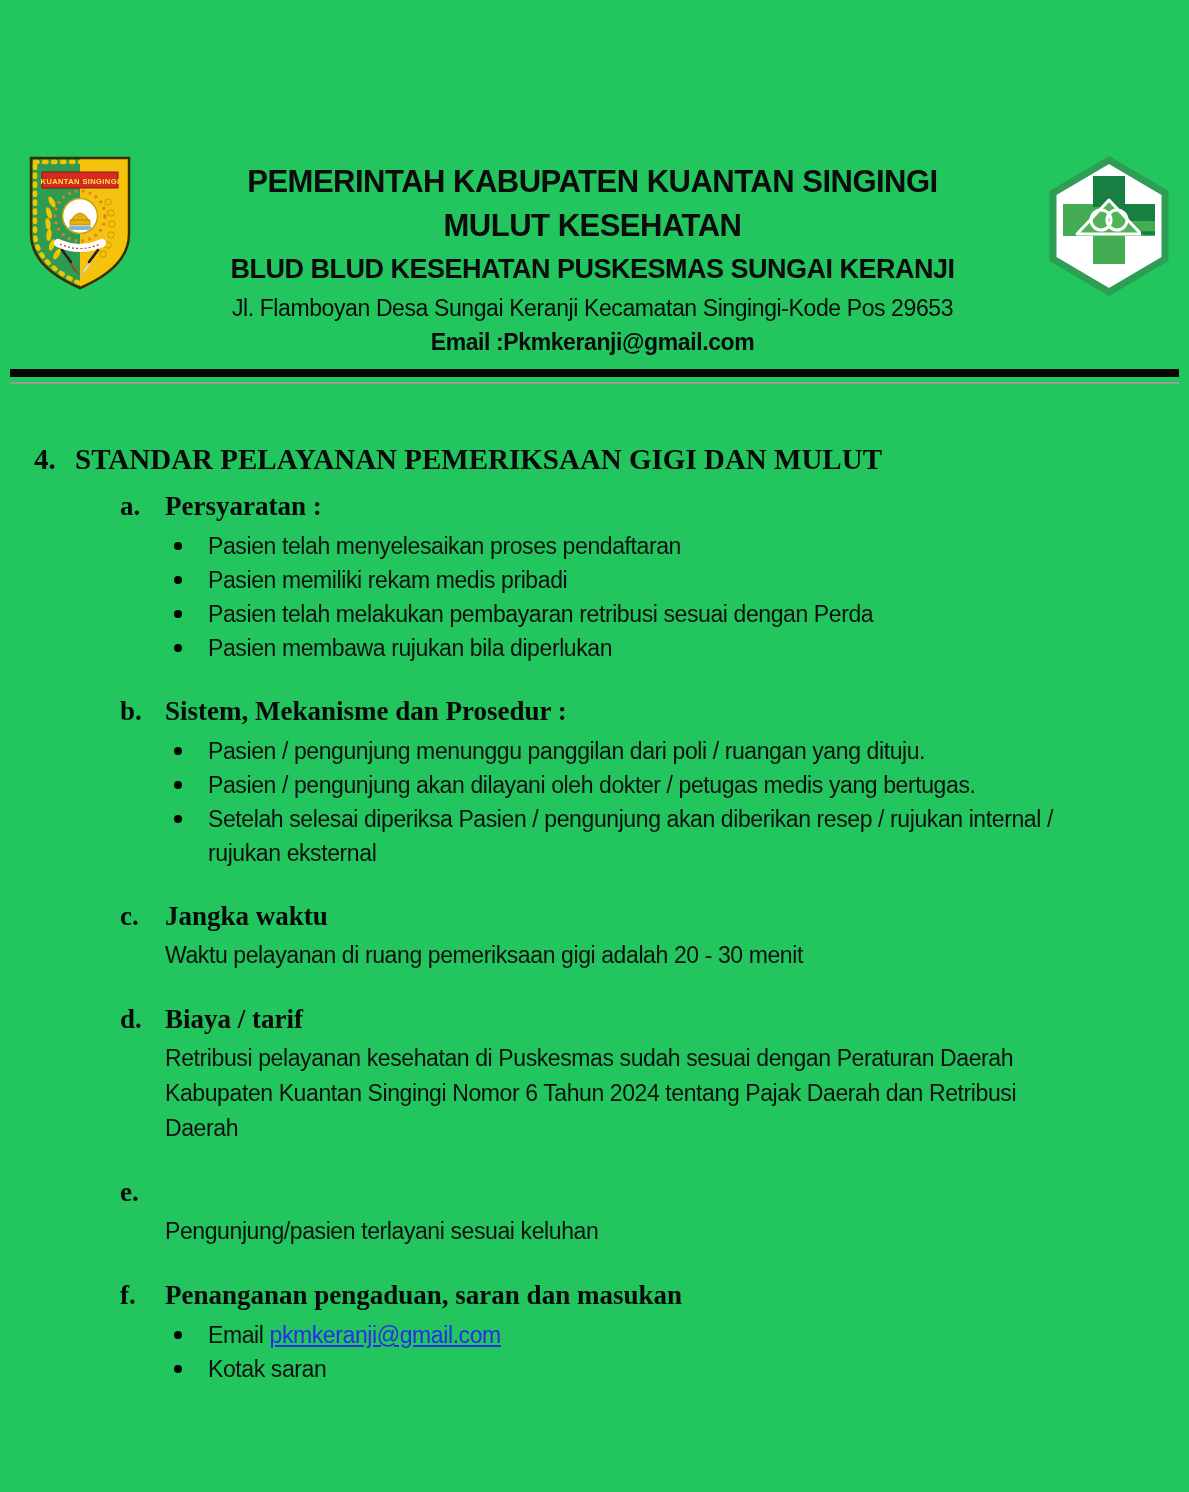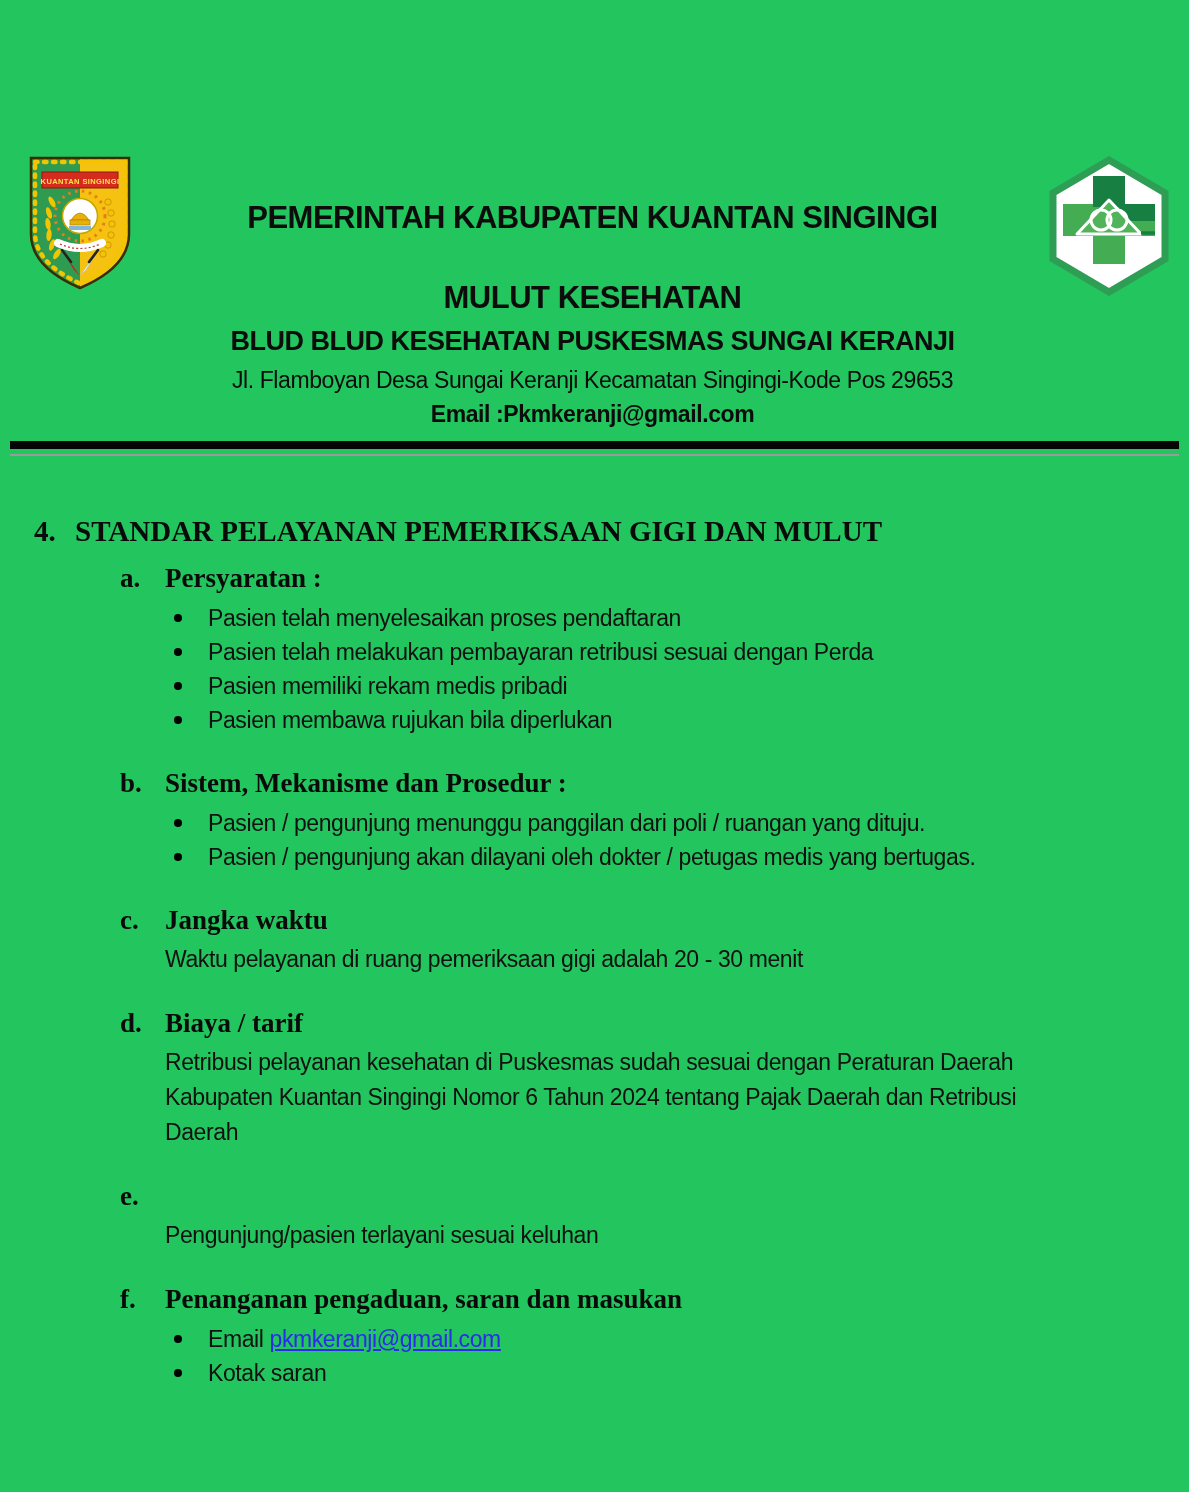--- a/index.html
+++ b/index.html
@@ -6,21 +6,21 @@
   .page {
     position:relative; width:1189px; height:1492px; background:#22c55e;
     font-family:"Liberation Sans", sans-serif; color:#111; overflow:hidden;
   }
   
   .letterhead { display:flex; align-items:flex-start; padding:150px 18px 0 22px; }
   .logo-left { width:116px; flex:0 0 116px; }
   .logo-right { width:124px; flex:0 0 124px; margin-top:6px; }
   .head-center { flex:1; text-align:center; padding-top:10px; }
   .head-line1, .head-line2 {
-    font-weight:bold; font-size:31px; line-height:44px; letter-spacing:-0.5px; color:#0c0c0c;margin-top:36px;
+    font-weight:bold; font-size:31px; line-height:44px; letter-spacing:-0.5px; color:#0c0c0c;
   }
   .head-line3 { font-weight:bold; font-size:27px; line-height:42px; letter-spacing:-0.5px; color:#0c0c0c; }
   .head-addr  { font-size:23px; line-height:36px; letter-spacing:-0.4px; color:#0c0c0c; }
   .head-email { font-weight:bold; font-size:23px; line-height:33px; letter-spacing:-0.4px; color:#0c0c0c; }
   .rule-thick { margin:10px 10px 0 10px; height:8px; background:#050505; }
   .rule-thin  { margin:5px 10px 0 10px; height:2px; background:#9a9a9a; }
   
   .content { margin-top:56px; }
   .sec-title-row { display:flex; margin-left:34px; font-family:"Liberation Serif", serif; font-weight:bold; font-size:29px; line-height:38px; color:#0a0a0a; }
   .sec-num { width:41px; flex:0 0 41px; }
@@ -139,25 +139,25 @@
         <span class="sub-letter">a.</span>
         <span>Persyaratan :</span>
       </div>
       <div class="bullets">
         <div class="bullet-row">
           <span class="dot"></span>
           <span class="bullet-text">Pasien telah menyelesaikan proses pendaftaran</span>
         </div>
         <div class="bullet-row">
           <span class="dot"></span>
+          <span class="bullet-text">Pasien memiliki rekam medis pribadi</span>
+        </div>
+        <div class="bullet-row">
+          <span class="dot"></span>
           <span class="bullet-text">Pasien telah melakukan pembayaran retribusi sesuai dengan Perda</span>
-        </div>
-        <div class="bullet-row">
-          <span class="dot"></span>
-          <span class="bullet-text">Pasien memiliki rekam medis pribadi</span>
         </div>
         <div class="bullet-row">
           <span class="dot"></span>
           <span class="bullet-text">Pasien membawa rujukan bila diperlukan</span>
         </div>
       </div>
     </div>
 
     <div class="sub">
       <div class="sub-head-row">
@@ -166,20 +166,24 @@
       </div>
       <div class="bullets">
         <div class="bullet-row">
           <span class="dot"></span>
           <span class="bullet-text">Pasien / pengunjung menunggu panggilan dari poli / ruangan yang dituju.</span>
         </div>
         <div class="bullet-row">
           <span class="dot"></span>
           <span class="bullet-text">Pasien / pengunjung akan dilayani oleh dokter / petugas medis yang bertugas.</span>
         </div>
+        <div class="bullet-row">
+          <span class="dot"></span>
+          <span class="bullet-text">Setelah selesai diperiksa Pasien / pengunjung akan diberikan resep / rujukan internal / rujukan eksternal</span>
+        </div>
       </div>
     </div>
 
     <div class="sub">
       <div class="sub-head-row">
         <span class="sub-letter">c.</span>
         <span>Jangka waktu</span>
       </div>
       <div class="body-text">Waktu pelayanan di ruang pemeriksaan gigi adalah 20 - 30 menit</div>
     </div>

